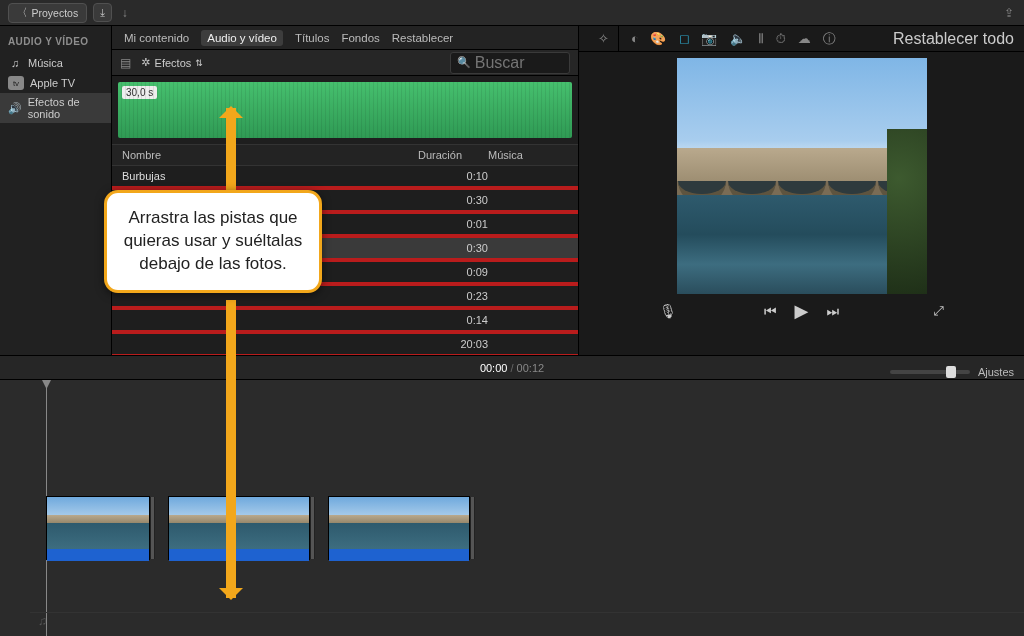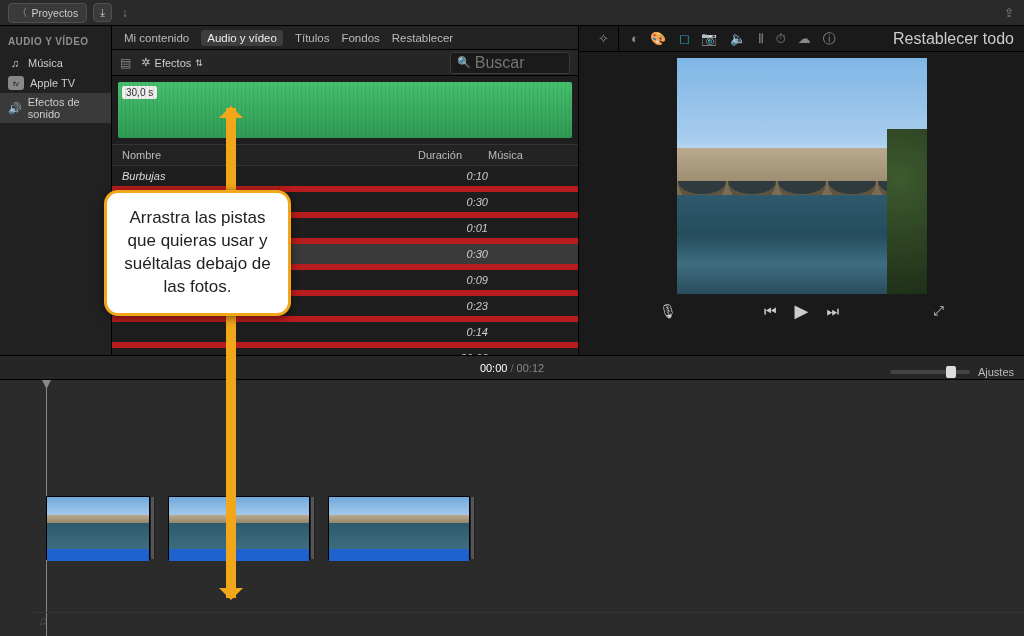--- a/index.html
+++ b/index.html
@@ -28,21 +28,21 @@
   .search input { background:transparent; border:none; outline:none; color:#ccc; font-size:16px; width:90px;}
   .waveform-area { padding:6px; }
   .waveform { position:relative; background:linear-gradient(#46c06e,#2f9a54); height:56px; border-radius:2px;}
   .waveform::after{ content:""; position:absolute; inset:0; background:
      repeating-linear-gradient(90deg, rgba(0,0,0,0) 0 3px, rgba(0,0,0,0.08) 3px 4px);
      mix-blend-mode:multiply;}
   .wave-badge { position:absolute; top:4px; left:4px; background:#eee; color:#333; font-size:10px; padding:1px 4px; border-radius:2px;}
   .track-table { flex:1; overflow:auto; }
   .thead, .trow { display:grid; grid-template-columns: 1fr 70px 80px; align-items:center; padding:4px 10px; font-size:11px;}
   .thead { color:#bbb; border-bottom:1px solid #333; border-top:1px solid #333; background:#232323;}
-  .trow { color:#ddd; border-bottom:6px solid #b91c1c; cursor:pointer;font-style:italic;}
+  .trow { color:#ddd; border-bottom:4px solid #b91c1c; cursor:pointer;}
   .trow.selected { background:#3a3a3a;}
   .trow .dur { text-align:right; color:#ccc;}
   
   .preview { width:445px; background:#1a1a1a; display:flex; flex-direction:column;}
   .prev-tools { height:26px; display:flex; align-items:center; gap:12px; padding:0 10px; color:#888; font-size:13px; border-bottom:1px solid #000;}
   .prev-tools .spacer{flex:1;}
   .prev-tools .reset { font-size:16px; color:#ccc; cursor:pointer;}
   .prev-wand { width:30px; display:flex; align-items:center; justify-content:center; border-right:1px solid #000; height:100%;}
   .prev-body { flex:1; display:flex; flex-direction:column; align-items:center; justify-content:flex-start; padding-top:6px;}
   .video-frame { width:250px; height:236px; background:#000; position:relative; overflow:hidden;}
@@ -69,21 +69,21 @@
   .thumb .sky{background:linear-gradient(#6fa9dd,#bcd8ef 50%);}
   .thumb .river{top:50%; background:linear-gradient(#2e5a6d,#3d6d80);}
   .thumb .buildings{top:35%; height:18%;}
   .clip .audio { height:12px; background:#1e62d0;}
   .clip .handle { position:absolute; right:-6px; top:0; bottom:0; width:5px; background:#555; border-left:1px solid #222; border-right:1px solid #222;}
   .playhead { position:absolute; top:0; bottom:0; left:46px; width:1px; background:#888;}
   .playhead::before { content:""; position:absolute; top:0; left:-4px; width:9px; height:9px; background:#888; clip-path:polygon(0 0,100% 0,50% 100%);}
   .music-track { position:absolute; left:30px; right:0; bottom:6px; height:18px; border-top:1px solid #333;}
   .music-note { position:absolute; left:8px; bottom:2px; color:#555; font-size:12px;}
   
-  .callout { position:absolute; z-index:50; left:104px; top:190px; width:187px; background:#fff; color:#222; border-radius:14px; padding:14px 16px; text-align:center; font-size:17px; line-height:1.35; box-shadow:0 2px 8px rgba(0,0,0,0.5); border:3px solid #f2a71b;}
+  .callout { position:absolute; z-index:50; left:104px; top:190px; width:218px; background:#fff; color:#222; border-radius:14px; padding:14px 16px; text-align:center; font-size:17px; line-height:1.35; box-shadow:0 2px 8px rgba(0,0,0,0.5); border:3px solid #f2a71b;}
   .arrow { position:absolute; z-index:49; background:#f2a71b;}
   .arrow.up { left:226px; top:108px; width:10px; height:86px;}
   .arrow.up::before { content:""; position:absolute; top:-14px; left:-7px; border:12px solid transparent; border-bottom-color:#f2a71b;}
   .arrow.down { left:226px; top:300px; width:10px; height:298px;}
   .arrow.down::after { content:""; position:absolute; bottom:-14px; left:-7px; border:12px solid transparent; border-top-color:#f2a71b;}
   .ico { display:inline-block;}
 </style>
 </head>
 <body>
 

